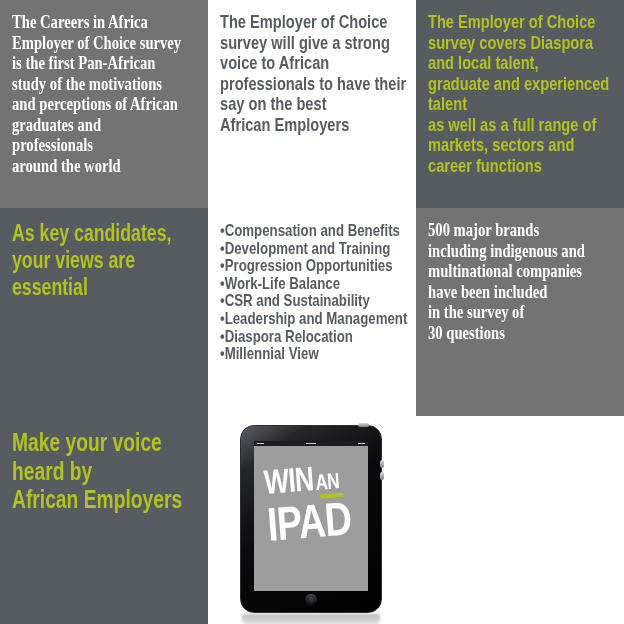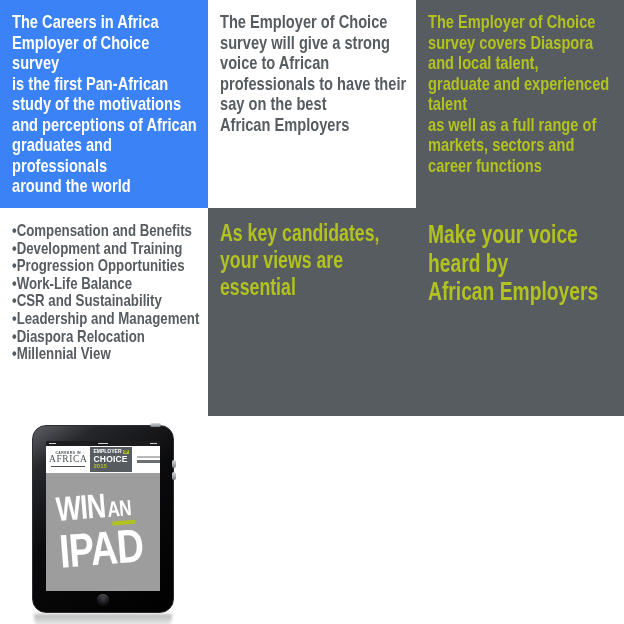--- a/index.html
+++ b/index.html
@@ -1,19 +1,19 @@
 <!DOCTYPE html>
 <html><head>
 <meta charset="utf-8">
 <style>
   html,body{margin:0;padding:0;background:#fff;}
   body{width:624px;height:624px;font-family:"Liberation Sans",sans-serif;-webkit-font-smoothing:antialiased;}
   .grid{display:grid;grid-template-columns:repeat(3,208px);grid-template-rows:repeat(3,208px);width:624px;height:624px;}
   .cell{position:relative;overflow:hidden;box-sizing:border-box;padding:12px 8px 0 12px;}
-  .bg-green{background:#3b82f6;}
+  .bg-green{background:#737373;font-family:Liberation Serif, serif;}
   .bg-white{background:#ffffff;}
   .bg-gray{background:#575c61;}
   .tx-white{color:#ffffff;}
   .tx-gray{color:#575c61;}
   .tx-green{color:#b2c21e;}
   
   .blk{font-weight:bold;white-space:pre-line;transform:scaleX(0.77);transform-origin:0 0;width:130%;letter-spacing:0;}
   .t-m{font-size:19px;line-height:20.5px;}
   .t-l{font-size:23px;line-height:27px;}
   .t-xl{font-size:25px;line-height:28.5px;}
@@ -91,79 +91,65 @@
     <div class="blk t-m">The Employer of Choice
 survey covers Diaspora
 and local talent,
 graduate and experienced
 talent
 as well as a full range of
 markets, sectors and
 career functions</div>
   </div>
 
+  <div class="cell bg-gray tx-green">
+    <div class="blk t-l">As key candidates,
+your views are
+essential</div>
+  </div>
+
   <div class="cell bg-white tx-gray">
     <ul class="topics">
       <li>•Compensation and Benefits</li>
       <li>•Development and Training</li>
       <li>•Progression Opportunities</li>
       <li>•Work-Life Balance</li>
       <li>•CSR and Sustainability</li>
       <li>•Leadership and Management</li>
       <li>•Diaspora Relocation</li>
       <li>•Millennial View</li>
     </ul>
   </div>
 
-  <div class="cell bg-gray tx-green">
-    <div class="blk t-l">As key candidates,
-your views are
-essential</div>
+  <div class="cell bg-green tx-white">
+    <div class="blk t-m">500 major brands
+including indigenous and
+multinational companies
+have been included
+in the survey of
+30 questions</div>
   </div>
-
 
   <div class="cell bg-gray tx-green pad-lg">
     <div class="blk t-xl">Make your voice
 heard by
 African Employers</div>
   </div>
 
 
   <div class="cell bg-white cell-ipad">
     <div class="ipad">
       <div class="btn-power"></div>
       <div class="btn-vol vol1"></div>
       <div class="btn-vol vol2"></div>
       <div class="screen">
         <div class="statusbar">
           <span class="sb-mark"></span>
           <span class="sb-mark mid"></span>
           <span class="sb-mark"></span>
-        </div>
-        <div class="screen-header">
-          <div class="logo-africa">
-            <div class="small">CAREERS IN</div>
-            <div class="large">AFRICA</div>
-            <div class="rule"></div>
-          </div>
-          <div class="badge">
-            <div class="badge-row1">
-              <span>EMPLOYER</span>
-              <span class="badge-of">OF</span>
-            </div>
-            <div class="badge-row2">CHOICE</div>
-            <div class="badge-row3">2015</div>
-          </div>
-          <div class="fineprint">
-            <div class="fp1"></div>
-            <div class="fp-row">
-              <div class="fp2"></div>
-
-            </div>
-          </div>
         </div>
         <div class="screen-body">
           <div class="win-block">
             <div class="win-row">
               <span class="w-win">WIN</span>
               <span class="w-an">AN</span>
             </div>
             <div class="an-underline"></div>
             <div><span class="w-ipad">IPAD</span></div>
           </div>

